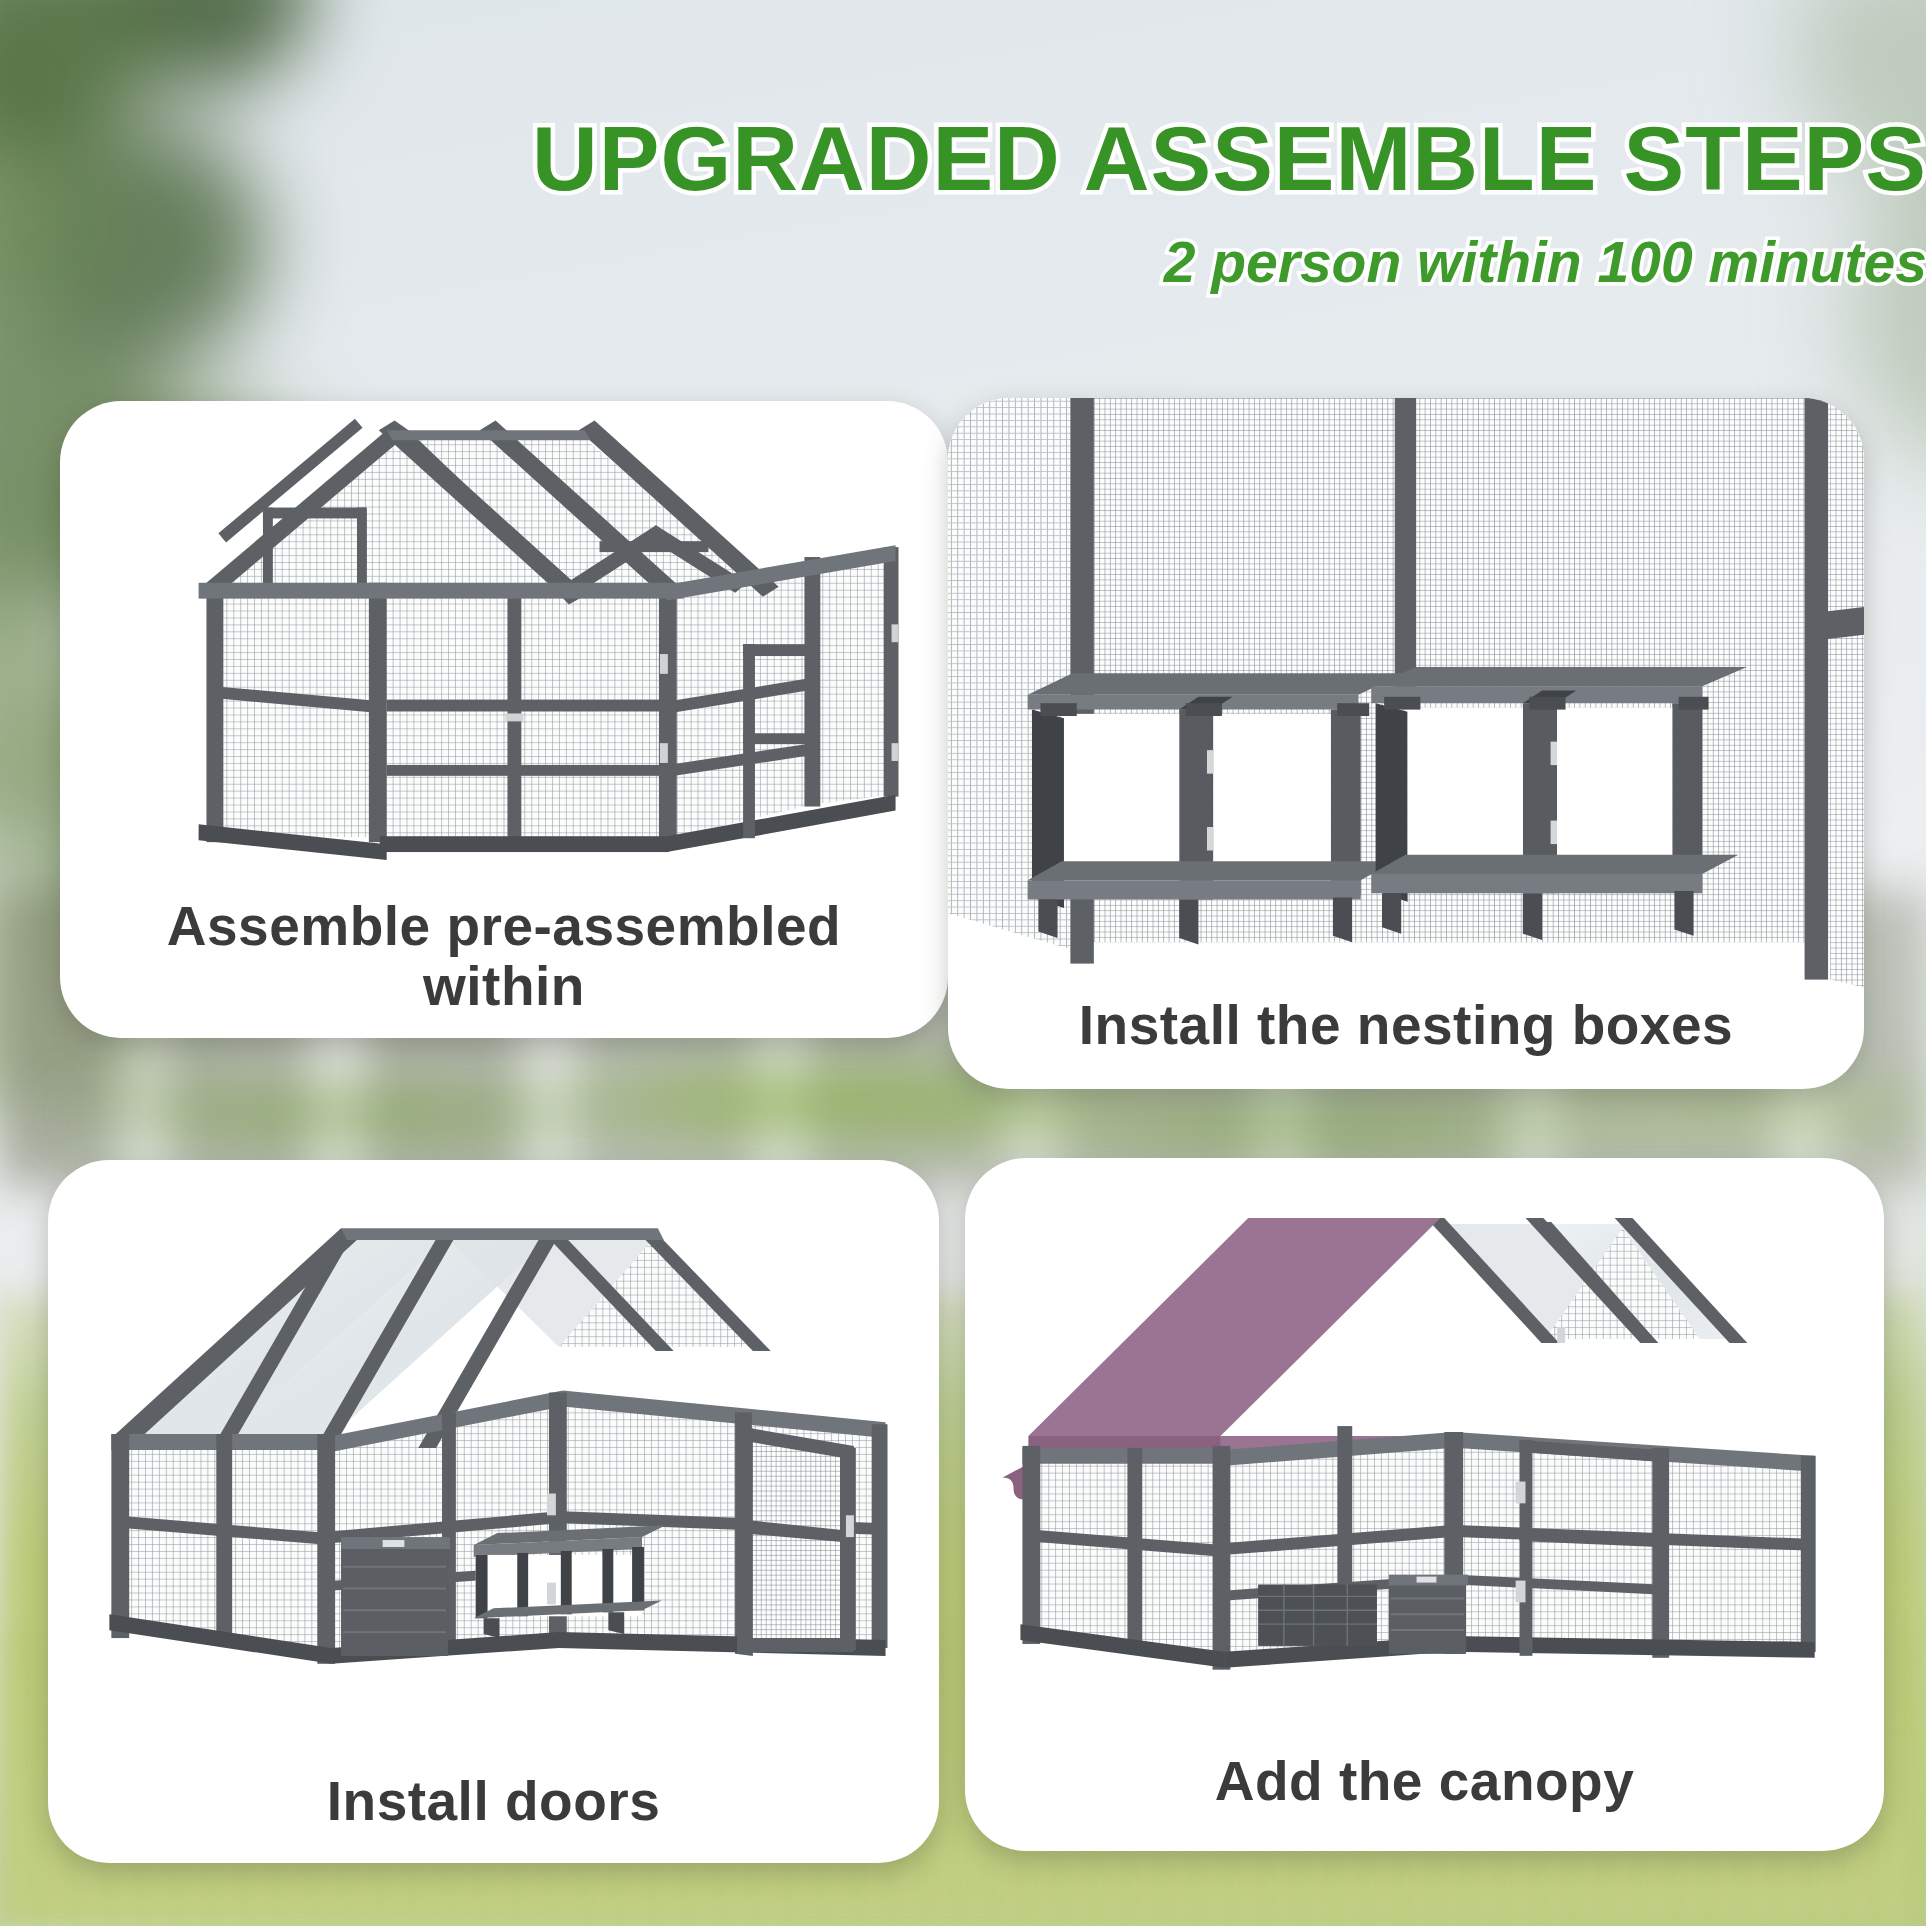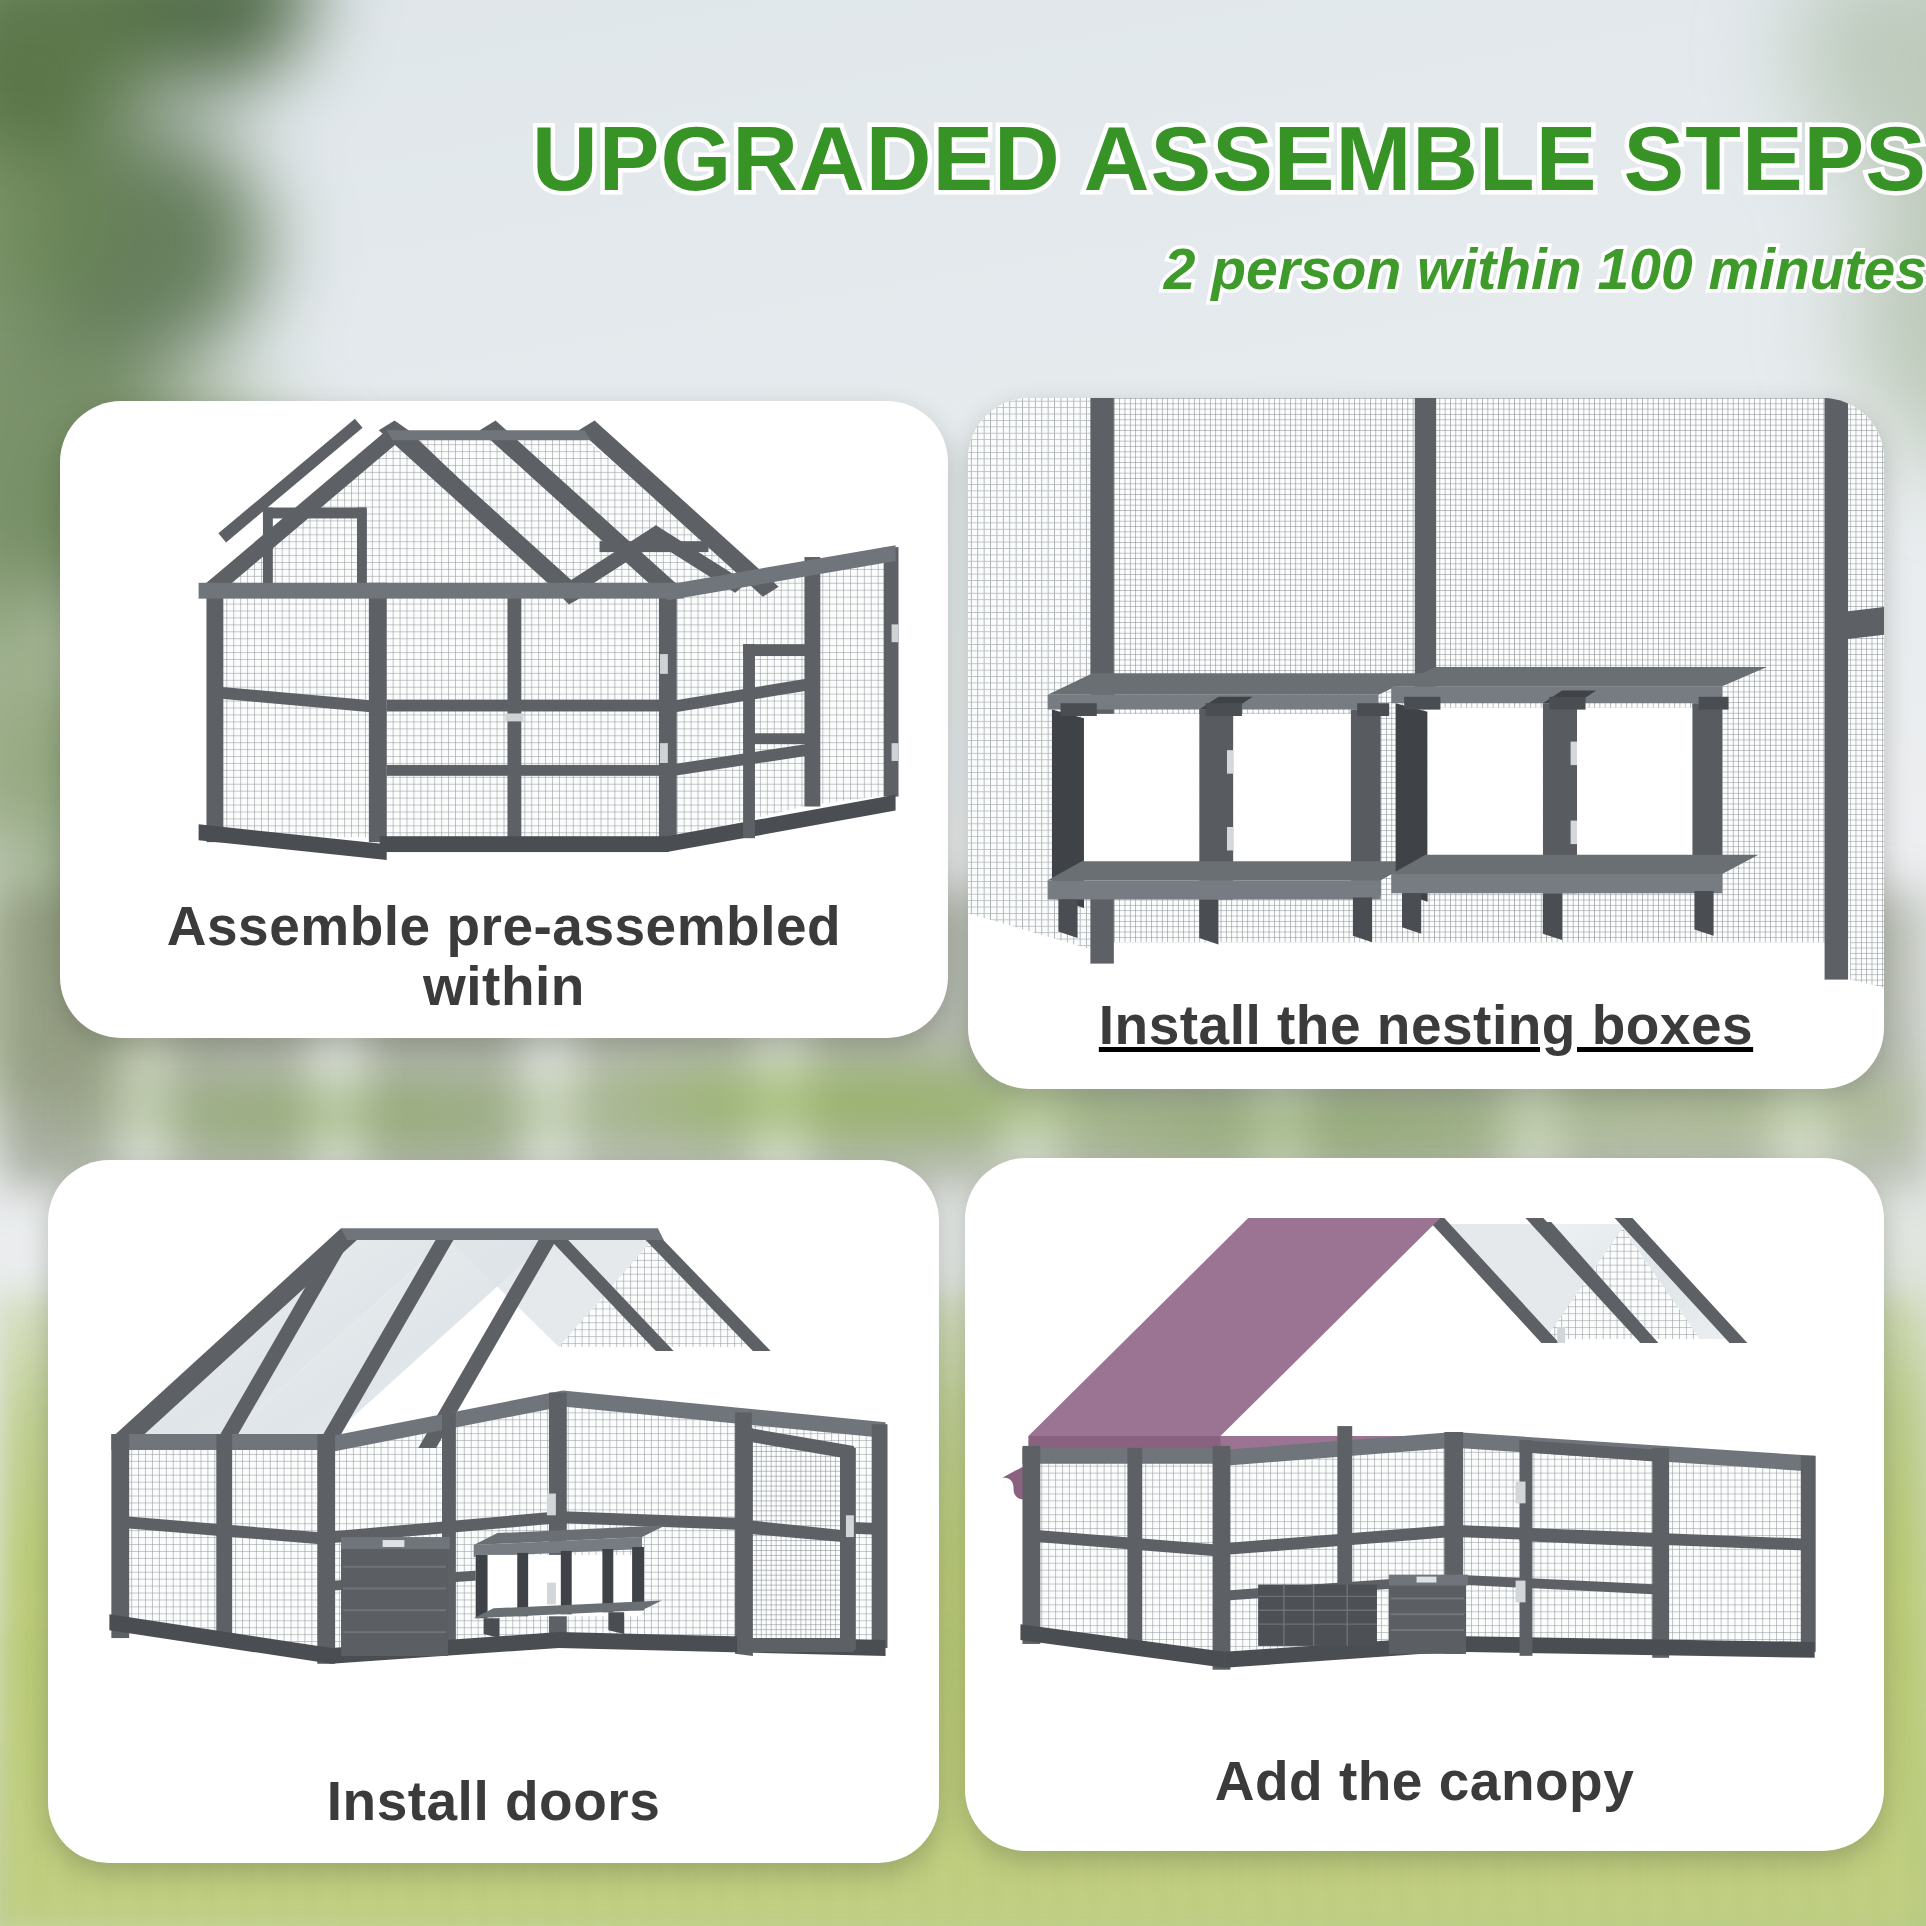--- a/index.html
+++ b/index.html
@@ -84,39 +84,39 @@
   #header { position:absolute; left:0; right:0; top:111px; text-align:right; z-index:5; }
   #title {
     font-size:91px; font-weight:700; letter-spacing:1px;
     color:#389327;
     -webkit-text-stroke:9px #ffffff;
     paint-order:stroke fill;
     text-transform:uppercase;
     line-height:1.05;
   }
   #subtitle {
-    margin-top:29px;
+    margin-top:22px;
     font-size:57px; font-weight:700; font-style:italic;
     color:#3e9a2a;
     -webkit-text-stroke:7px #ffffff;
     paint-order:stroke fill;
   }
 
   
   #cards { position:absolute; left:0; top:0; width:1927px; height:1927px; z-index:4; }
   .card {
     position:absolute;
     background:#fff;
     border-radius:61px;
     box-shadow:0 10px 26px rgba(60,70,50,.28);
     overflow:hidden;
     display:flex; flex-direction:column;
   }
   .card.c1 { left:60px;  top:401px;  width:888px; height:637px; }
-  .card.c2 { left:968px; top:398px;  width:916px; height:691px;text-decoration:underline; }
+  .card.c2 { left:948px; top:398px;  width:916px; height:691px; }
   .card.c3 { left:48px;  top:1160px; width:891px; height:703px; }
   .card.c4 { left:965px; top:1158px; width:919px; height:693px; }
 
   .card .figure { position:relative; flex:1 1 auto; overflow:hidden; }
   .card .caption {
     flex:0 0 auto;
     text-align:center;
     color:#3b3b3b;
     font-weight:700;
     letter-spacing:0.5px;

